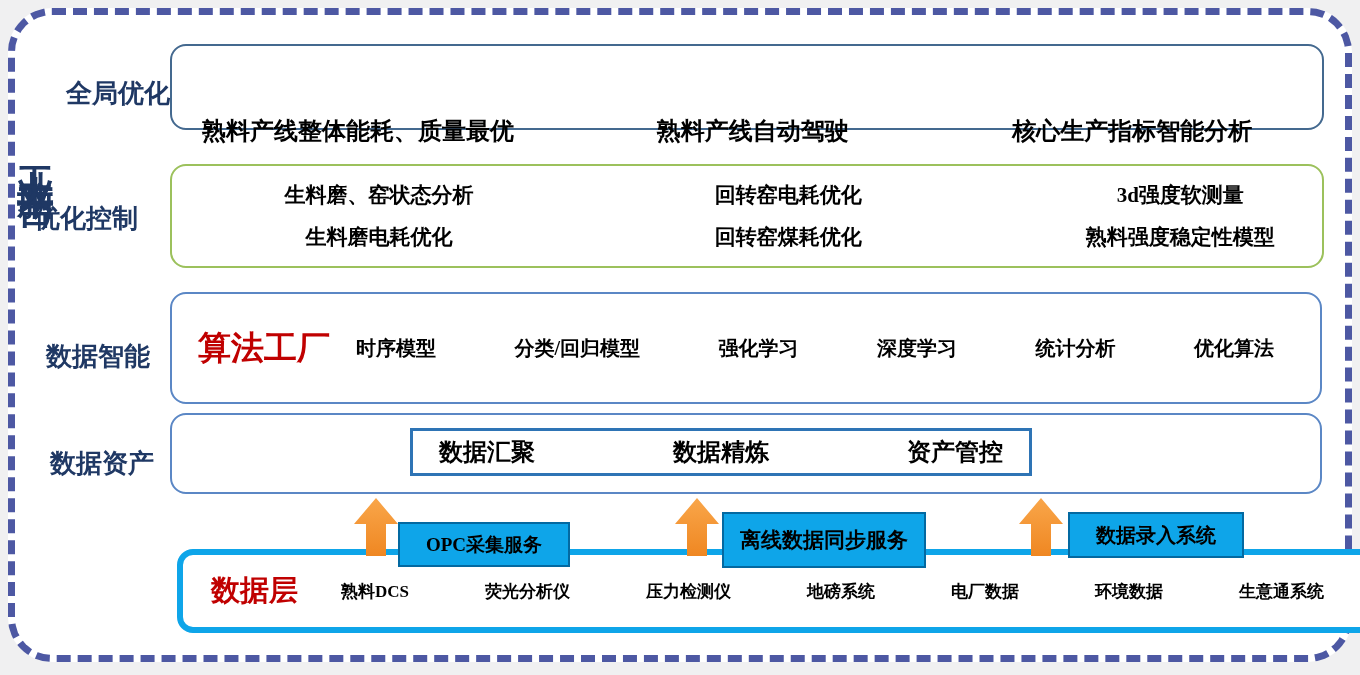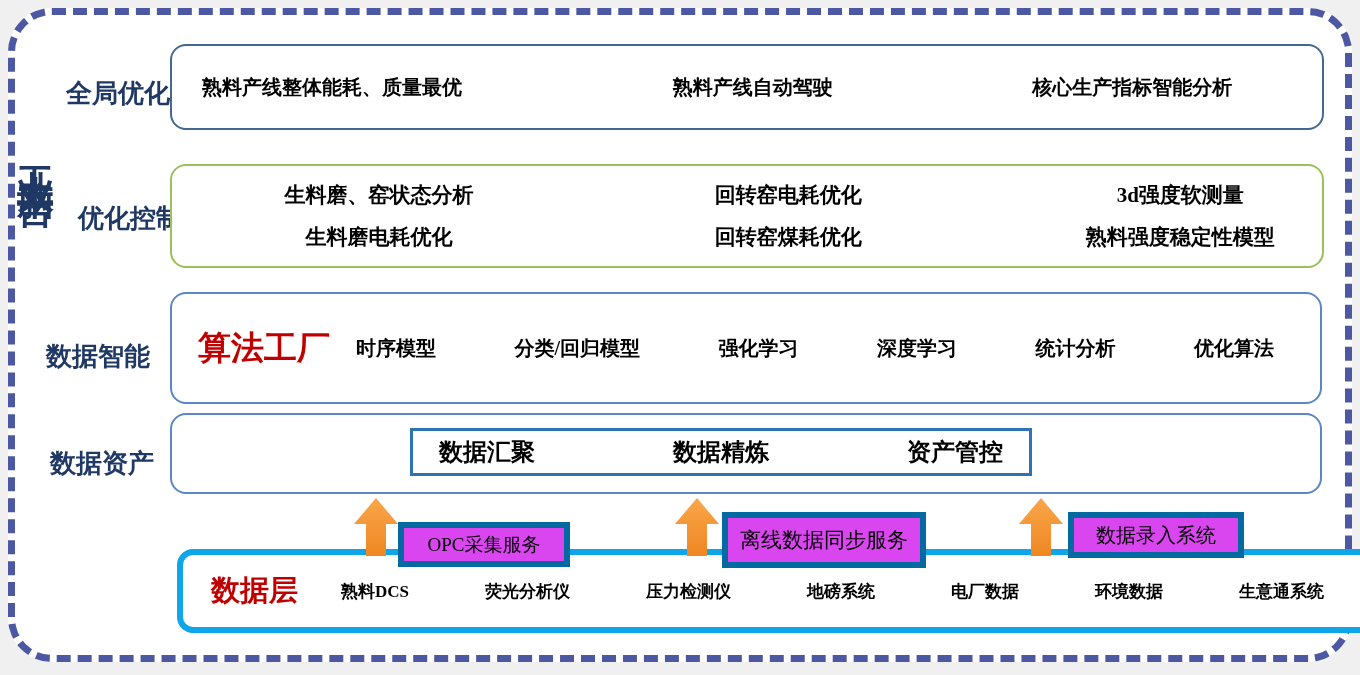--- a/index.html
+++ b/index.html
@@ -20,35 +20,35 @@
     position:absolute;left:14px;top:136px;width:46px;
     color:#1f3864;font-size:37px;font-weight:bold;line-height:43px;
     writing-mode:vertical-lr;text-orientation:upright;
     letter-spacing:5px;
   }
   .row-label{
     position:absolute;color:#1f3864;font-weight:bold;font-size:26px;
     white-space:nowrap;
   }
   .lbl-global{left:66px;top:76px;}
-  .lbl-control{left:34px;top:201px;margin-left:44px;}
+  .lbl-control{left:34px;top:201px;}
   .lbl-intel{left:46px;top:339px;}
   .lbl-asset{left:50px;top:446px;}
   .box{
     position:absolute;background:#fff;box-sizing:border-box;border-radius:16px;
   }
   .box-global{left:170px;top:44px;width:1154px;height:86px;border:2px solid #44698f;}
   .box-control{left:170px;top:164px;width:1154px;height:104px;border:2px solid #9cc15c;}
   .box-intel{left:170px;top:292px;width:1152px;height:112px;border:2px solid #5b87c5;}
   .box-asset{left:170px;top:413px;width:1152px;height:81px;border:2px solid #5b87c5;}
   .box-data{left:177px;top:549px;width:1351px;height:84px;border:6px solid #0ea5e9;z-index:1;}
 
   .global-grid{
     display:grid;grid-template-columns:34% 33% 33%;height:100%;align-items:center;
-    font-weight:bold;font-size:20px;color:#000;
+    font-weight:bold;font-size:24px;color:#000;margin-top:44px;
   }
   .global-grid .c1{padding-left:30px;text-align:left;}
   .global-grid .c{text-align:center;}
 
   .control-grid{
     display:grid;grid-template-rows:1fr 1fr;height:100%;
     padding:8px 0;box-sizing:border-box;
   }
   .control-row{
     display:grid;grid-template-columns:36% 31% 33%;align-items:center;
@@ -68,23 +68,23 @@
     display:flex;align-items:center;justify-content:space-between;
     padding:0 26px;font-weight:bold;font-size:24px;color:#000;
   }
 
   .arrow{position:absolute;width:44px;height:58px;z-index:3;}
   .a1{left:354px;top:498px;}
   .a2{left:675px;top:498px;}
   .a3{left:1019px;top:498px;}
 
   .service{
-    position:absolute;background:#d946ef;box-sizing:border-box;border:6px solid #0369a1;
+    position:absolute;background:#0ea5e9;box-sizing:border-box;border:2px solid #0369a1;
     display:flex;align-items:center;justify-content:center;
-    font-weight:normal;color:#000;z-index:2;
+    font-weight:bold;color:#000;z-index:2;
   }
   .svc1{left:398px;top:522px;width:172px;height:45px;font-size:19px;}
   .svc2{left:722px;top:512px;width:204px;height:56px;font-size:21px;}
   .svc3{left:1068px;top:512px;width:176px;height:46px;font-size:20px;}
 
   .data-flex{
     display:flex;align-items:center;height:100%;padding:0 20px 0 28px;box-sizing:border-box;
   }
   .data-layer-label{color:#c00000;font-weight:bold;font-size:29px;white-space:nowrap;margin-right:36px;}
   .data-items{flex:1;display:flex;justify-content:space-between;align-items:center;

